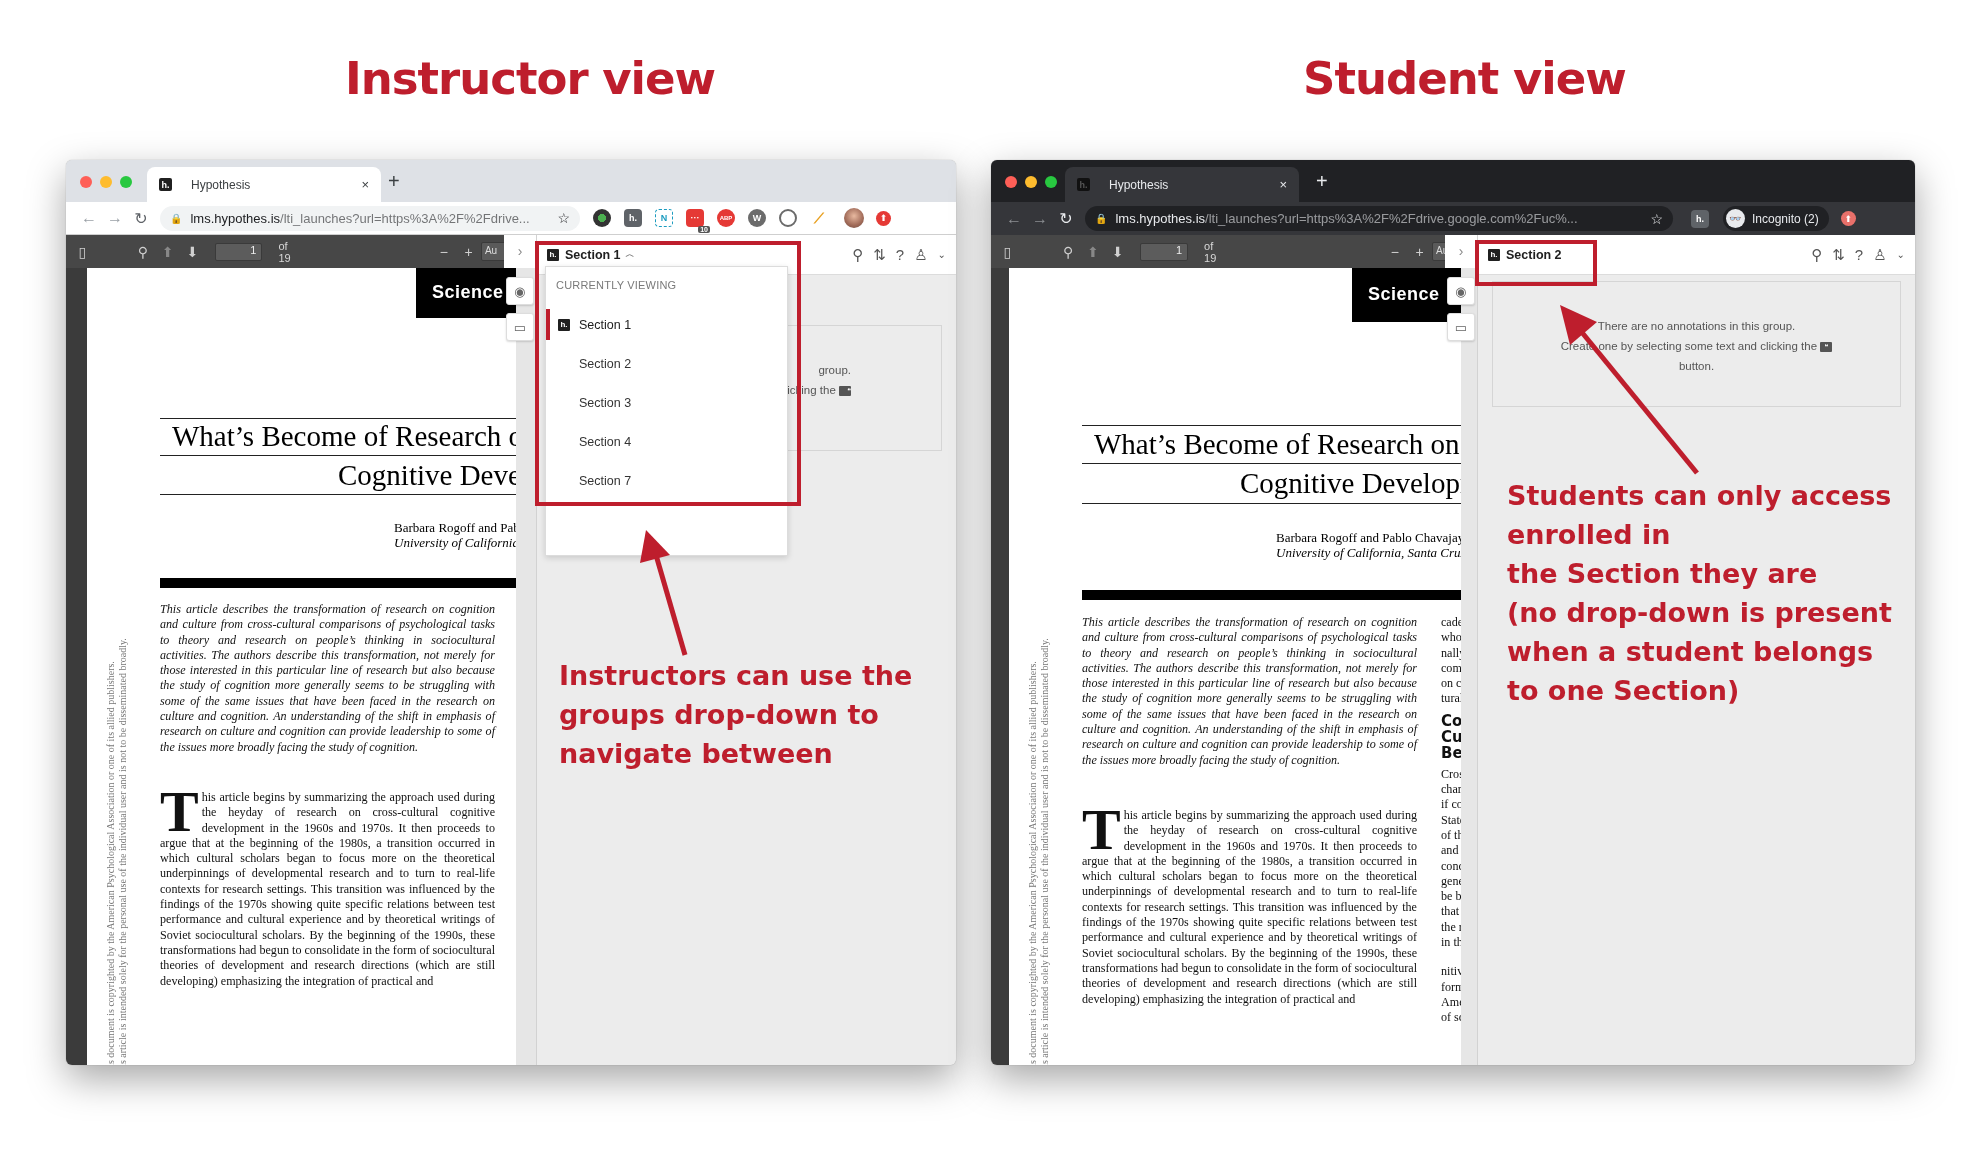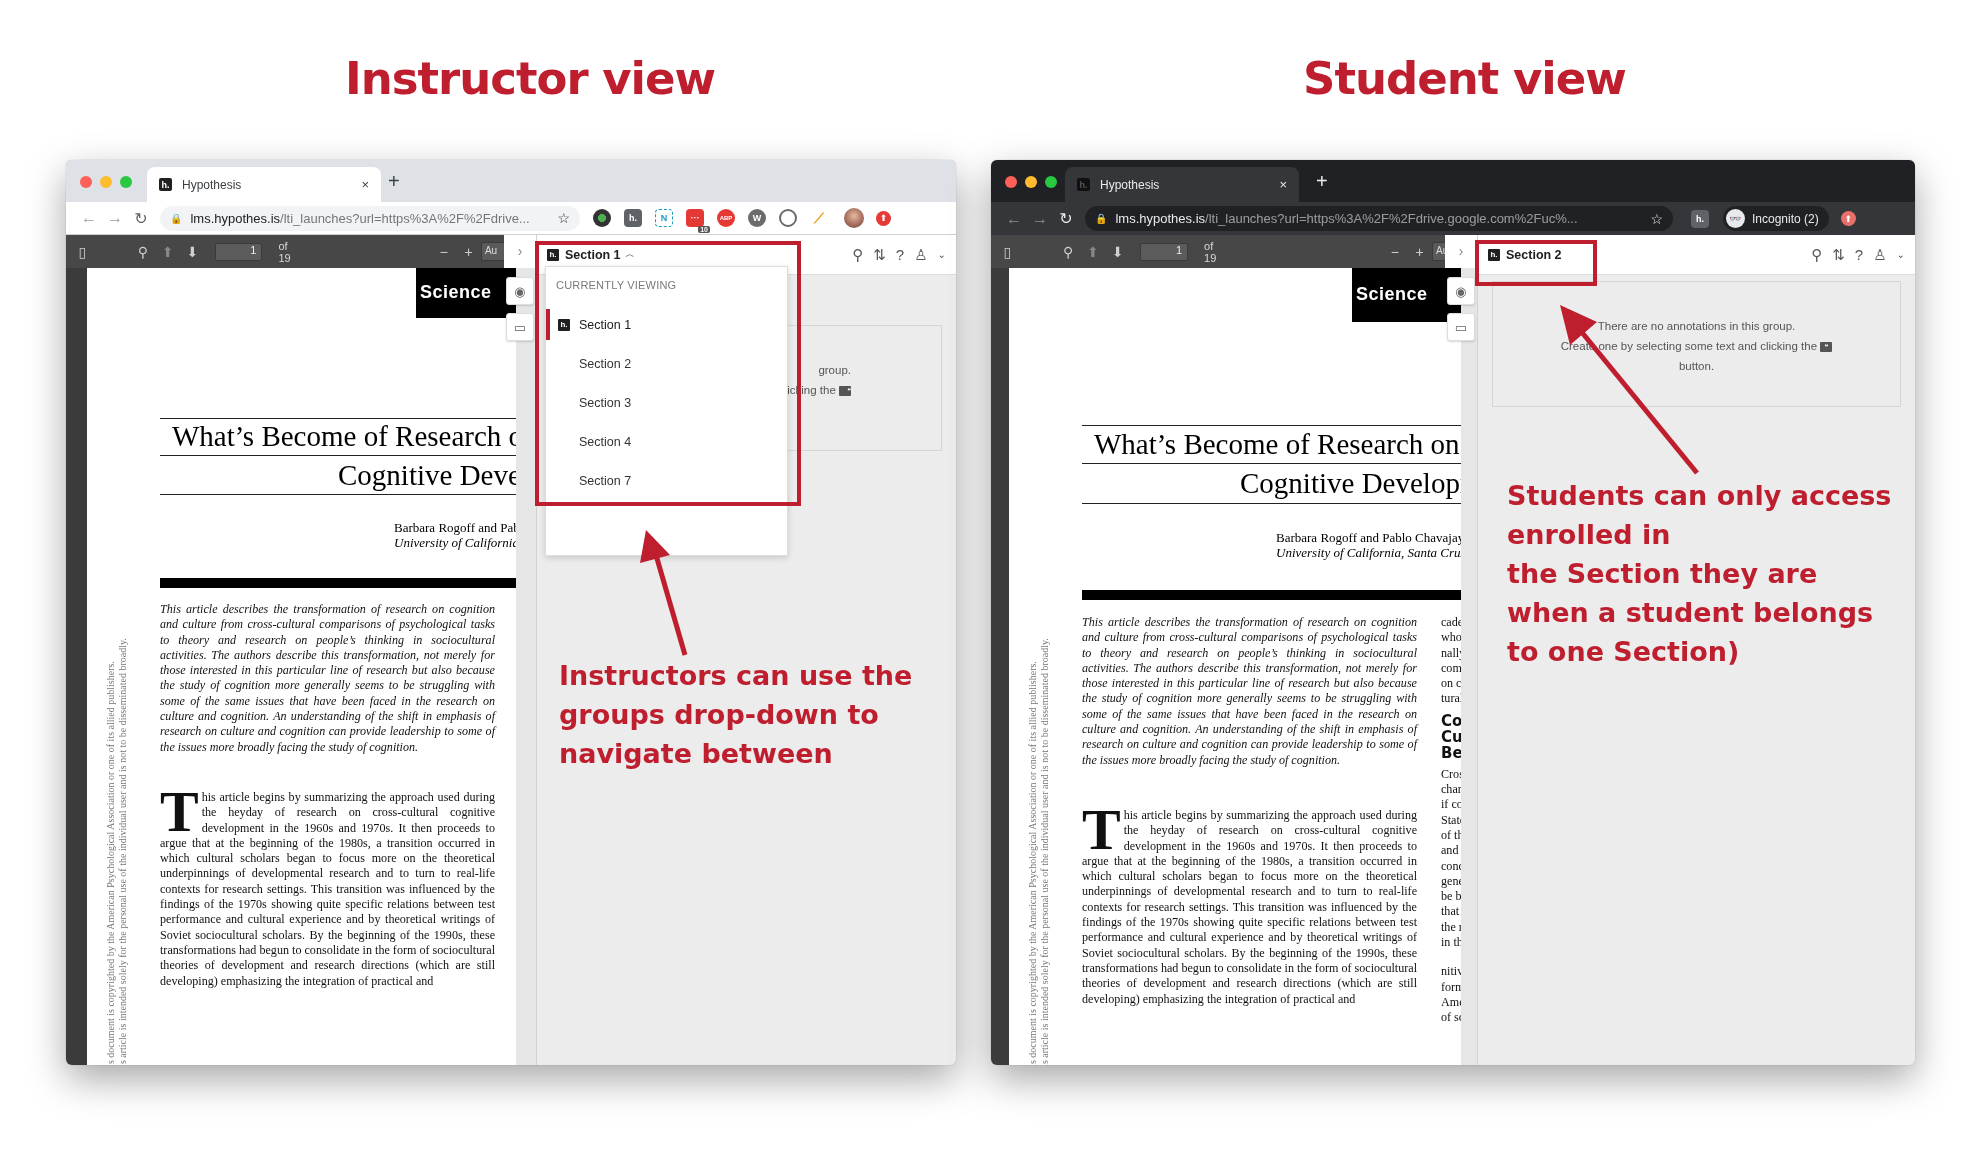--- a/index.html
+++ b/index.html
@@ -20,21 +20,21 @@
   .dark .tabbar { background: #202124; }
   .traffic { position: absolute; left: 14px; top: 16px; display: flex; gap: 8px; }
   .traffic span { width: 12px; height: 12px; border-radius: 50%; display: block; }
   .t-red { background: #fe5f57; } .t-yel { background: #febc2e; } .t-grn { background: #28c840; }
   .tab { position: absolute; left: 81px; top: 7px; width: 234px; height: 35px; border-radius: 8px 8px 0 0; display: flex; align-items: center; padding: 0 12px; font-size: 12px; }
   .light .tab { background: #ffffff; color: #3c4043; }
   .dark .tab { background: #35363a; color: #e8eaed; }
   .tab .favicon { width: 13px; height: 13px; border-radius: 2px; margin-right: 10px; display: inline-flex; align-items: center; justify-content: center; font-size: 9px; font-weight: bold; color: #fff; }
   .light .tab .favicon { background: #202020; }
   .dark .tab .favicon { background: #111; color: #555; }
-  .tab .tab-title { flex: 1; }
+  .tab .tab-title { flex: 1; margin-left: 9px; }
   .tab .tab-close { font-size: 13px; cursor: pointer; }
   .newtab { position: absolute; left: 322px; top: 10px; font-size: 20px; cursor: pointer; }
   .light .newtab { color: #3c4043; } .dark .newtab { color: #e8eaed; }
 
   .addrbar { height: 33px; display: flex; align-items: center; padding: 0 10px; position: relative; }
   .light .addrbar { background: #ffffff; border-bottom: 1px solid #cfcfcf; }
   .dark .addrbar { background: #35363a; }
   .navbtn { width: 26px; text-align: center; font-size: 16px; cursor: pointer; }
   .light .navbtn { color: #9aa0a6; } .light .navbtn.reload { color: #5f6368; }
   .dark .navbtn { color: #8c8f93; } .dark .navbtn.reload { color: #e8eaed; }
@@ -55,21 +55,21 @@
   
   .content { position: absolute; top: 75px; left: 0; right: 0; bottom: 0; }
   .pdf-toolbar { position: absolute; top: 0; left: 0; height: 33px; background: #474747; display: flex; align-items: center; color: #d8d8d8; font-size: 11px; }
   .tb-icon { width: 26px; text-align: center; cursor: pointer; font-size: 14px; color: #d0d0d0; }
   .page-input { width: 50px; height: 18px; background: #5c5c5c; border: 1px solid #3a3a3a; color: #eee; text-align: right; font-size: 11px; padding-right: 5px; margin-left: 10px; border-radius: 2px; }
   .page-of { margin-left: 16px; }
   .zoom-select { height: 19px; background: #5a5a5a; border: 1px solid #3a3a3a; color: #ddd; font-size: 10px; padding: 2px 3px; border-radius: 2px; overflow: hidden; width: 26px; }
 
   .pdf-area { position: absolute; top: 33px; left: 0; bottom: 0; background: #3b3b3b; overflow: hidden; }
   .pdf-page { position: absolute; top: 0; left: 21px; bottom: 0; background: #ffffff; overflow: hidden; }
-  .science-badge { position: absolute; top: 0; right: -20px; width: 130px; height: 50px; background: #000; color: #fff; font-weight: bold; font-size: 18px; padding: 14px 0 0 4px; letter-spacing: 0.5px; }
+  .science-badge { position: absolute; top: 0; right: -20px; width: 130px; height: 50px; background: #000; color: #fff; font-weight: bold; font-size: 18px; padding: 14px 0 0 16px; letter-spacing: 0.5px; }
   .title-rule { position: absolute; left: 73px; height: 1px; background: #222; }
   .pdf-title { position: absolute; font-family: "Liberation Serif", serif; font-size: 29px; color: #000; white-space: nowrap; }
   .pdf-author { position: absolute; font-family: "Liberation Serif", serif; font-size: 13px; white-space: nowrap; }
   .pdf-author.aff { font-style: italic; }
   .thick-bar { position: absolute; left: 73px; height: 10px; background: #000; }
   .abstract { position: absolute; left: 73px; width: 335px; font-family: "Liberation Serif", serif; font-style: italic; font-size: 12.1px; line-height: 15.3px; text-align: justify; color: #111; }
   .body-text { position: absolute; left: 73px; width: 335px; font-family: "Liberation Serif", serif; font-size: 12.1px; line-height: 15.3px; text-align: justify; color: #111; }
   .dropcap { float: left; font-family: "Liberation Serif", serif; font-weight: bold; font-size: 58px; line-height: 44px; margin: 0 3px -2px 0; }
   .sidetext { position: absolute; top: 310px; left: 18px; width: 24px; height: 500px; }
   .sidetext div { position: absolute; transform: rotate(-90deg); transform-origin: left top; white-space: nowrap; font-family: "Liberation Serif", serif; font-size: 10px; color: #777; }
@@ -369,15 +369,16 @@
 
 <div class="red-box" style="left:1475px;top:240px;width:122px;height:46px"></div>
 <svg class="arrow" style="left:0;top:0;width:1px;height:1px">
   <line x1="1697" y1="473" x2="1580" y2="330" stroke="#be1e2d" stroke-width="5"></line>
   <polygon points="1560,305 1570,345 1597,322" fill="#be1e2d"></polygon>
 </svg>
 <div class="callout" style="left:1507px;top:476px">
   <div>Students can only access</div>
   <div>enrolled in</div>
   <div>the Section they are</div>
+  <div>(no drop-down is present</div>
   <div>when a student belongs</div>
   <div>to one Section)</div>
 </div>
 
 </body></html>

